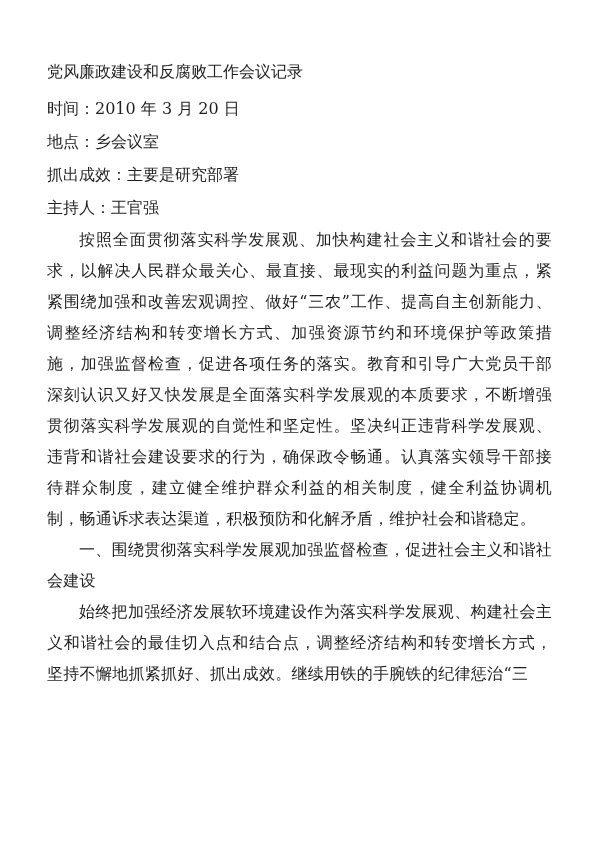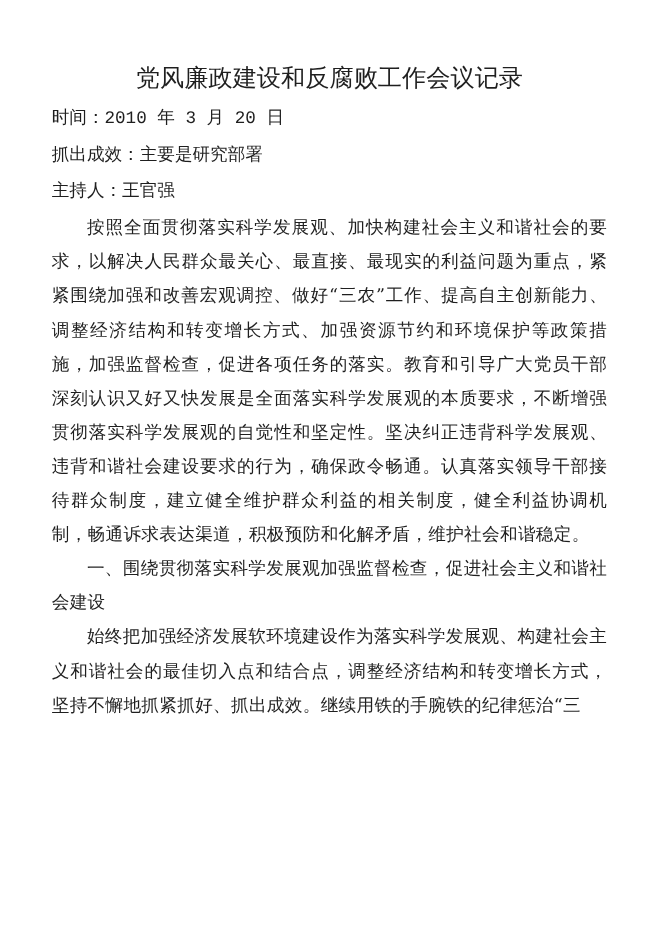--- a/index.html
+++ b/index.html
@@ -13,35 +13,34 @@
     height: 850px;
     box-sizing: border-box;
     background: #ffffff;
     padding: 57px 48px 0 47px;
     overflow: hidden;
     font-family: "DejaVu Serif", "Liberation Serif", serif;
     color: #1f1f1f;
   }
   .doc-title {
     margin: 0 0 5px 0;
-    font-size: 22px;
+    font-size: 16px;
     font-weight: normal;
     line-height: 30px;
-    text-align: center;
+    text-align: left;
     white-space: nowrap;
   }
   .meta-section {
     margin: 0;
   }
   .meta-line {
     margin: 0;
     font-size: 16px;
     line-height: 33px;
     white-space: nowrap;
-    font-family: Liberation Mono, monospace;
   }
   .meta-label, .meta-value {
     display: inline;
   }
   .doc-body {
     margin: 0;
   }
   .body-para {
     margin: 0;
     font-size: 16px;
@@ -57,20 +56,23 @@
 
 <div class="page">
 
   <h1 class="doc-title">党风廉政建设和反腐败工作会议记录</h1>
 
   <div class="meta-section">
     <p class="meta-line">
       <span class="meta-label">时间：</span><span class="meta-value">2010 年 3 月 20 日</span>
     </p>
     <p class="meta-line">
+      <span class="meta-label">地点：</span><span class="meta-value">乡会议室</span>
+    </p>
+    <p class="meta-line">
       <span class="meta-label">抓出成效：</span><span class="meta-value">主要是研究部署</span>
     </p>
     <p class="meta-line">
       <span class="meta-label">主持人：</span><span class="meta-value">王官强</span>
     </p>
   </div>
 
   <div class="doc-body">
     <p class="body-para">按照全面贯彻落实科学发展观、加快构建社会主义和谐社会的要求，以解决人民群众最关心、最直接、最现实的利益问题为重点，紧紧围绕加强和改善宏观调控、做好“三农”工作、提高自主创新能力、调整经济结构和转变增长方式、加强资源节约和环境保护等政策措施，加强监督检查，促进各项任务的落实。教育和引导广大党员干部深刻认识又好又快发展是全面落实科学发展观的本质要求，不断增强贯彻落实科学发展观的自觉性和坚定性。坚决纠正违背科学发展观、违背和谐社会建设要求的行为，确保政令畅通。认真落实领导干部接待群众制度，建立健全维护群众利益的相关制度，健全利益协调机制，畅通诉求表达渠道，积极预防和化解矛盾，维护社会和谐稳定。</p>
     <p class="body-para">一、围绕贯彻落实科学发展观加强监督检查，促进社会主义和谐社会建设</p>

